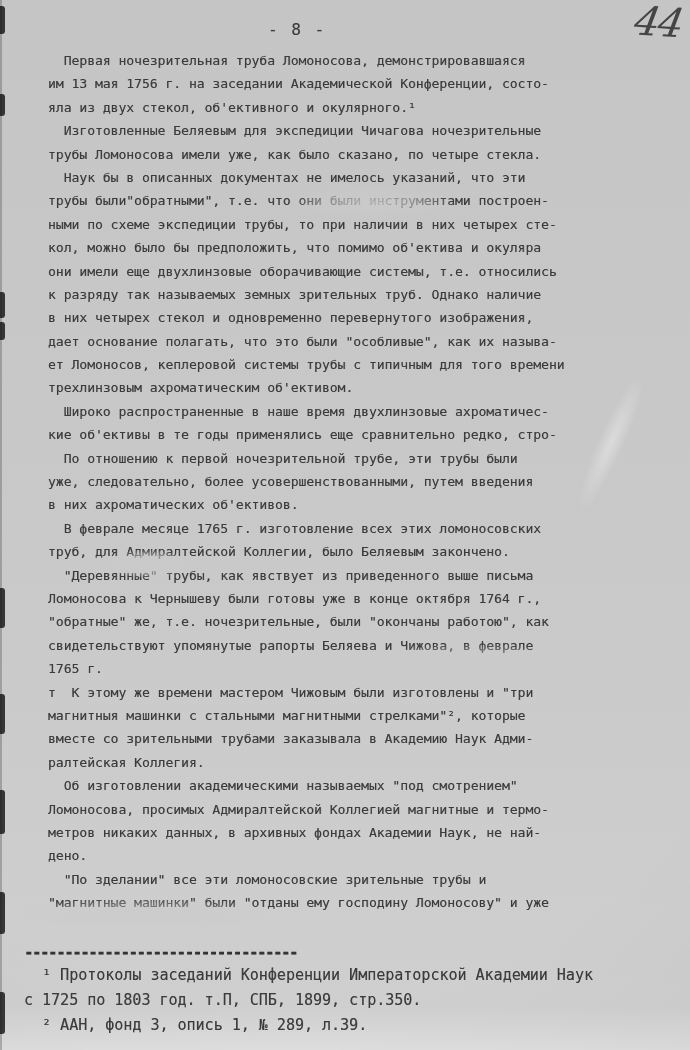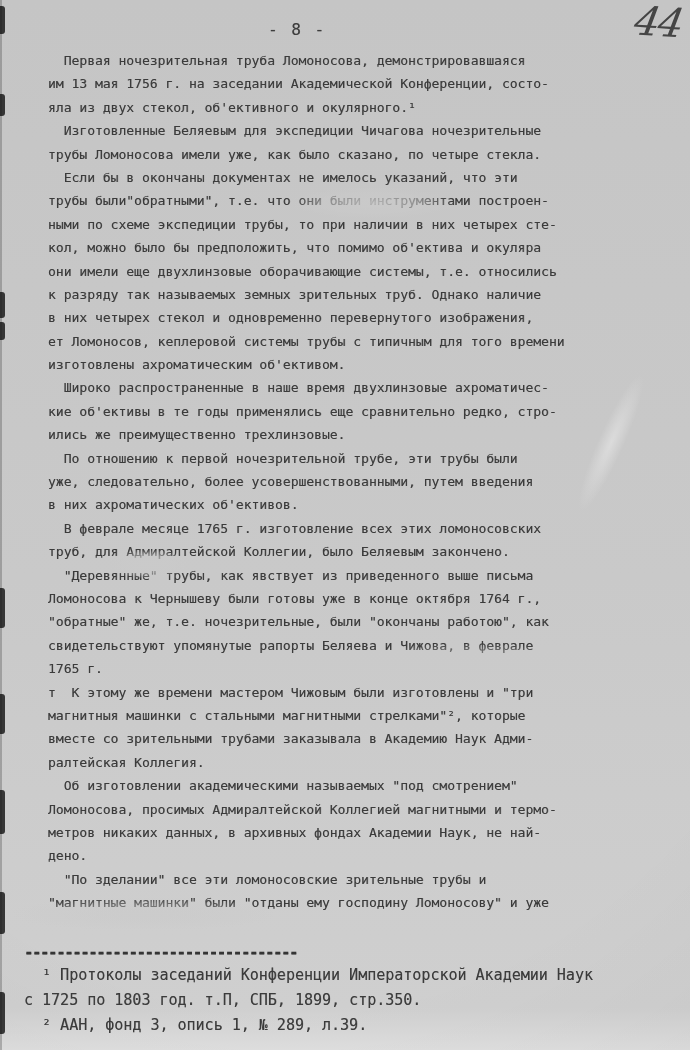--- a/index.html
+++ b/index.html
@@ -78,48 +78,48 @@
   <div class="page-number">- 8 -</div>
 
   <div class="handwritten">44</div>
 
   <div class="body-text">
       <div class="line">  Первая ночезрительная труба Ломоносова, демонстрировавшаяся</div>
       <div class="line">им 13 мая 1756 г. на заседании Академической Конференции, состо-</div>
       <div class="line">яла из двух стекол, об'ективного и окулярного.¹</div>
       <div class="line">  Изготовленные Беляевым для экспедиции Чичагова ночезрительные</div>
       <div class="line">трубы Ломоносова имели уже, как было сказано, по четыре стекла.</div>
-      <div class="line">  Если бы в окончаны документах не имелось указаний, что эти</div>
+      <div class="line">  Наук бы в описанных документах не имелось указаний, что эти</div>
       <div class="line">трубы были"обратными", т.е. что они были инструментами построен-</div>
       <div class="line">ными по схеме экспедиции трубы, то при наличии в них четырех сте-</div>
       <div class="line">кол, можно было бы предположить, что помимо об'ектива и окуляра</div>
       <div class="line">они имели еще двухлинзовые оборачивающие системы, т.е. относились</div>
       <div class="line">к разряду так называемых земных зрительных труб. Однако наличие</div>
       <div class="line">в них четырех стекол и одновременно перевернутого изображения,</div>
+      <div class="line">дает основание полагать, что это были "особливые", как их называ-</div>
       <div class="line">ет Ломоносов, кеплеровой системы трубы с типичным для того времени</div>
-      <div class="line">изготовлены ахроматическим об'ективом.</div>
+      <div class="line">трехлинзовым ахроматическим об'ективом.</div>
       <div class="line">  Широко распространенные в наше время двухлинзовые ахроматичес-</div>
       <div class="line">кие об'ективы в те годы применялись еще сравнительно редко, стро-</div>
-      <div class="line">ились же преимущественно трехлинзовые.</div>
       <div class="line">  По отношению к первой ночезрительной трубе, эти трубы были</div>
       <div class="line">уже, следовательно, более усовершенствованными, путем введения</div>
       <div class="line">в них ахроматических об'ективов.</div>
       <div class="line">  В феврале месяце 1765 г. изготовление всех этих ломоносовских</div>
       <div class="line">труб, для Адмиралтейской Коллегии, было Беляевым закончено.</div>
       <div class="line">  "Деревянные" трубы, как явствует из приведенного выше письма</div>
       <div class="line">Ломоносова к Чернышеву были готовы уже в конце октября 1764 г.,</div>
       <div class="line">"обратные" же, т.е. ночезрительные, были "окончаны работою", как</div>
       <div class="line">свидетельствуют упомянутые рапорты Беляева и Чижова, в феврале</div>
       <div class="line">1765 г.</div>
       <div class="line">т  К этому же времени мастером Чижовым были изготовлены и "три</div>
       <div class="line">магнитныя машинки с стальными магнитными стрелками"², которые</div>
       <div class="line">вместе со зрительными трубами заказывала в Академию Наук Адми-</div>
       <div class="line">ралтейская Коллегия.</div>
       <div class="line">  Об изготовлении академическими называемых "под смотрением"</div>
-      <div class="line">Ломоносова, просимых Адмиралтейской Коллегией магнитными и термо-</div>
+      <div class="line">Ломоносова, просимых Адмиралтейской Коллегией магнитные и термо-</div>
       <div class="line">метров никаких данных, в архивных фондах Академии Наук, не най-</div>
       <div class="line">дено.</div>
       <div class="line">  "По зделании" все эти ломоносовские зрительные трубы и</div>
       <div class="line">"магнитные машинки" были "отданы ему господину Ломоносову" и уже</div>
     </div>
 
   <div class="separator">----------------------------------</div>
 
   <div class="footnotes">
       <div class="fn-line">  ¹ Протоколы заседаний Конференции Императорской Академии Наук</div>

